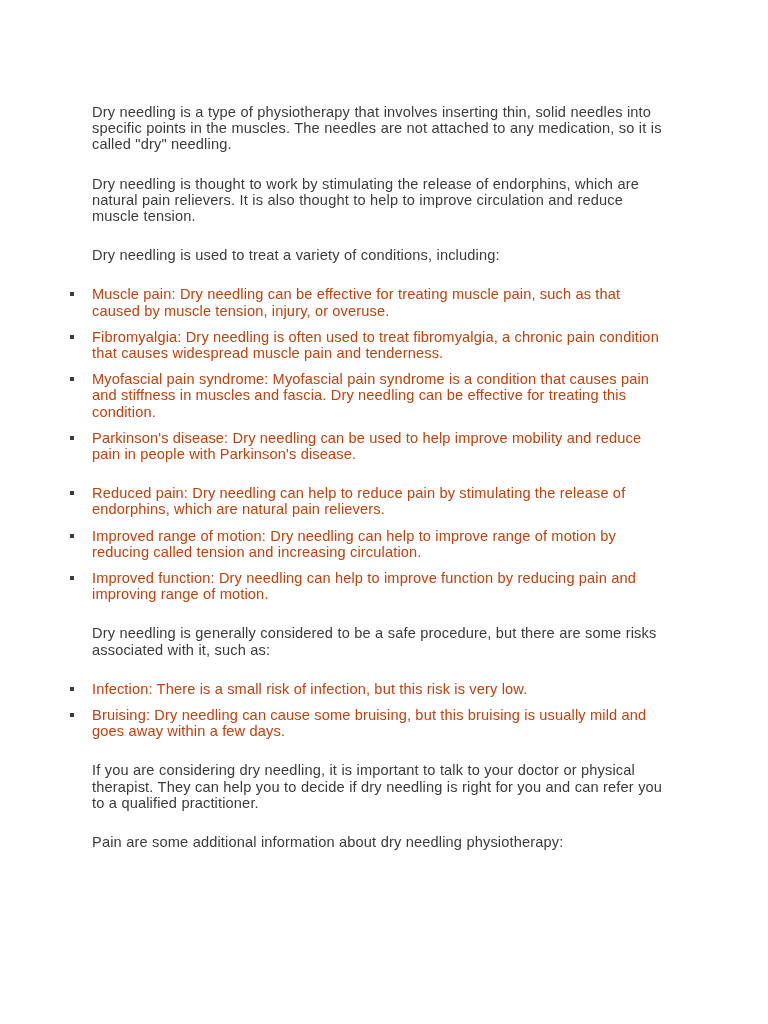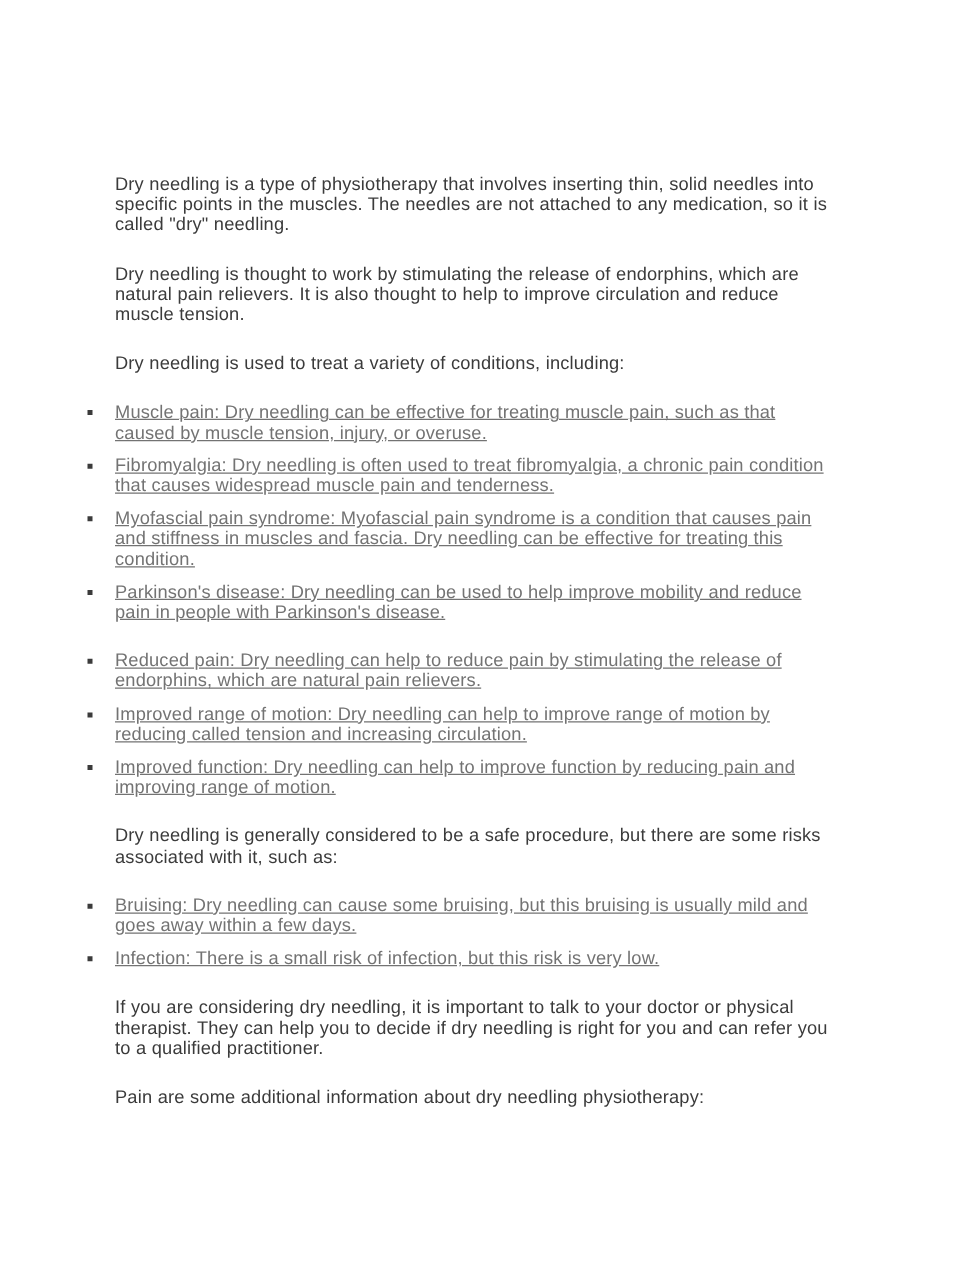--- a/index.html
+++ b/index.html
@@ -24,21 +24,20 @@
     height: 1024px;
     background: #ffffff;
     box-sizing: border-box;
   }
 
   .doc-body {
     position: absolute;
     left: 92px;
     top: 104px;
     width: 580px;
-    margin-top: 36px;
   }
 
   
   .para {
     font-size: 14.6px;
     line-height: 16.2px;
     color: #3b3b3b;
     margin: 0 0 23px 0;
     text-align: left;
     letter-spacing: 0.01em;
@@ -53,25 +52,24 @@
   .bullet-list {
     list-style: none;
     margin: 0 0 23px 0;
     padding: 0;
   }
 
   .bullet-list .list-item {
     position: relative;
     font-size: 14.6px;
     line-height: 16.2px;
-    color: #737373;
+    color: #c2410c;
     margin: 0 0 10px 0;
     padding-left: 0;
     letter-spacing: 0.01em;
-    text-decoration: underline;
   }
 
   .bullet-list .list-item:last-child {
     margin-bottom: 0;
   }
 
   .bullet-list .list-item .bullet-marker {
     position: absolute;
     left: -22px;
     top: 6px;
@@ -122,23 +120,23 @@
         </li>
         <li class="list-item">
           <span class="bullet-marker"></span>
           <span class="item-text">Improved function: Dry needling can help to improve function by reducing pain and improving range of motion.</span>
         </li>
       </ul>
       <p class="para">Dry needling is generally considered to be a safe procedure, but there are some risks associated with it, such as:</p>
       <ul class="bullet-list">
         <li class="list-item">
           <span class="bullet-marker"></span>
-          <span class="item-text">Bruising: Dry needling can cause some bruising, but this bruising is usually mild and goes away within a few days.</span>
+          <span class="item-text">Infection: There is a small risk of infection, but this risk is very low.</span>
         </li>
         <li class="list-item">
           <span class="bullet-marker"></span>
-          <span class="item-text">Infection: There is a small risk of infection, but this risk is very low.</span>
+          <span class="item-text">Bruising: Dry needling can cause some bruising, but this bruising is usually mild and goes away within a few days.</span>
         </li>
       </ul>
       <p class="para">If you are considering dry needling, it is important to talk to your doctor or physical therapist. They can help you to decide if dry needling is right for you and can refer you to a qualified practitioner.</p>
       <p class="para">Pain are some additional information about dry needling physiotherapy:</p>
     </div>
 </div>
 
 </body></html>

